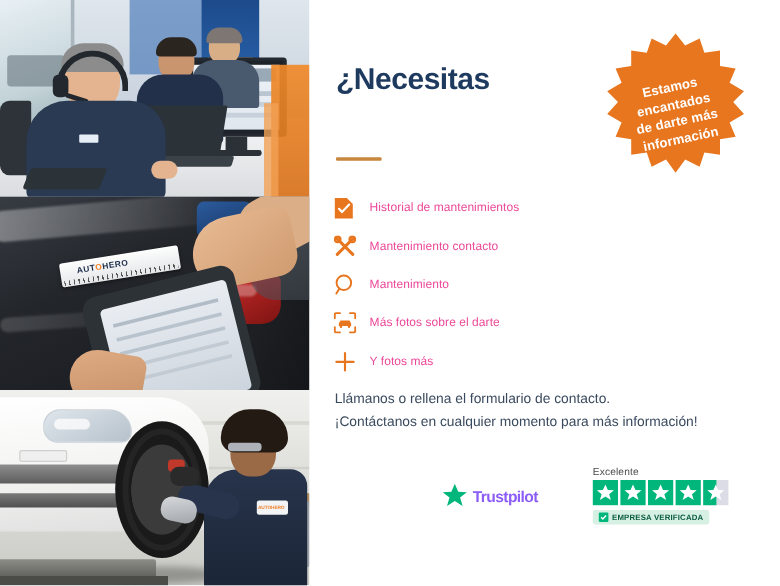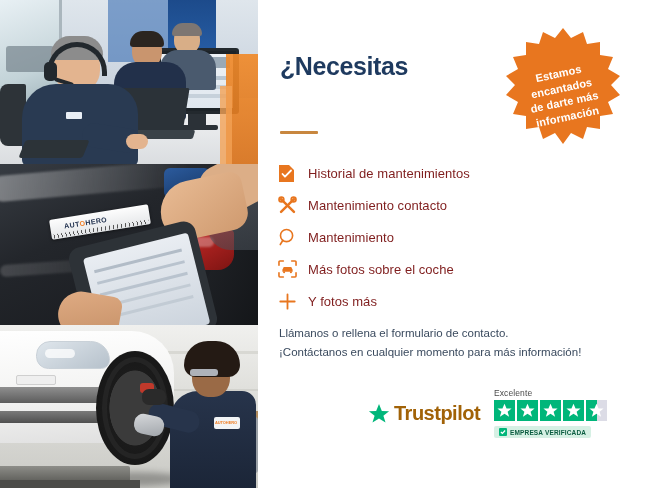--- a/index.html
+++ b/index.html
@@ -192,31 +192,31 @@
   .badge-hs { position:absolute; left:50%; top:16px; transform:translateX(-50%);
       width:22px; height:20px; }
   .badge-text { position:absolute; left:0; top:40px; width:124px;
       text-align:center; color:#fff; font-size:11px; font-weight:700; line-height:1.33;
       transform:rotate(-12deg); letter-spacing:.1px; }
 
   
   .features { position:absolute; left:20px; top:157px; width:280px; }
   .feat { display:flex; align-items:center; height:32px; }
   .feat-ic { width:30px; flex:0 0 30px; display:flex; align-items:center; justify-content:flex-start; }
-  .feat-lb { font-size:13px; color:#7f1d1d; font-weight:400; letter-spacing:.05px; }
+  .feat-lb { font-size:10px; color:#ec4899; font-weight:400; letter-spacing:.05px; }
 
   
   .contact { position:absolute; left:21px; top:324px; width:350px;
       font-size:11.5px; line-height:1.62; color:#3a4a5e; }
 
   
   .tp { position:absolute; left:110px; top:388px; width:240px; height:64px; }
   .tp-logo { position:absolute; left:0; top:14px; display:flex; align-items:center; gap:4px; }
   .tp-star-g { width:22px; height:22px; }
-  .tp-name { font-size:20px; font-weight:700; color:#a16207; letter-spacing:-.5px; }
+  .tp-name { font-size:13px; font-weight:700; color:#8b5cf6; letter-spacing:-.5px; }
   .tp-right { position:absolute; left:126px; top:0; width:118px; }
   .tp-exc { font-size:8.5px; color:#4a4a4a; text-align:left; margin-bottom:2px; letter-spacing:.1px; }
   .tp-stars { display:flex; gap:2px; }
   .tp-box { width:21px; height:21px; background:#00b67a; position:relative; }
   .tp-box.half { background:#dcdce6; }
   .tp-box.half i { position:absolute; left:0; top:0; width:50%; height:100%; background:#00b67a; }
   .tp-box svg { position:absolute; left:2px; top:2px; }
   .tp-ver { margin-top:4px; display:inline-flex; align-items:center; gap:3px;
       background:#d6f0e4; border-radius:2px; padding:2px 5px; }
   .tp-ver-t { font-size:6.5px; font-weight:700; color:#0b5c40; letter-spacing:.15px; }
@@ -385,21 +385,21 @@
           <svg width="19" height="18" viewBox="0 0 20 19">
             <path d="M1 5.6 V2 a1 1 0 0 1 1-1 h3.6" fill="none" stroke="#E8761F" stroke-width="1.7" stroke-linecap="round"></path>
             <path d="M19 5.6 V2 a1 1 0 0 0-1-1 h-3.6" fill="none" stroke="#E8761F" stroke-width="1.7" stroke-linecap="round"></path>
             <path d="M1 13.4 V17 a1 1 0 0 0 1 1 h3.6" fill="none" stroke="#E8761F" stroke-width="1.7" stroke-linecap="round"></path>
             <path d="M19 13.4 V17 a1 1 0 0 1-1 1 h-3.6" fill="none" stroke="#E8761F" stroke-width="1.7" stroke-linecap="round"></path>
             <path d="M4.6 12.4 h10.8 v-2.2 l-1.4-2.8 h-8 l-1.4 2.8 Z" fill="#E8761F"></path>
             <circle cx="6.4" cy="13" r="1.1" fill="#E8761F"></circle>
             <circle cx="13.6" cy="13" r="1.1" fill="#E8761F"></circle>
           </svg>
         </span>
-        <span class="feat-lb">Más fotos sobre el coche</span>
+        <span class="feat-lb">Más fotos sobre el darte</span>
       </div>
 
       <div class="feat">
         <span class="feat-ic">
           <svg width="19" height="19" viewBox="0 0 20 20">
             <path d="M10 2.4 V17.6 M2.4 10 H17.6" stroke="#E8761F" stroke-width="1.9" stroke-linecap="round"></path>
           </svg>
         </span>
         <span class="feat-lb">Y fotos más</span>
       </div>

